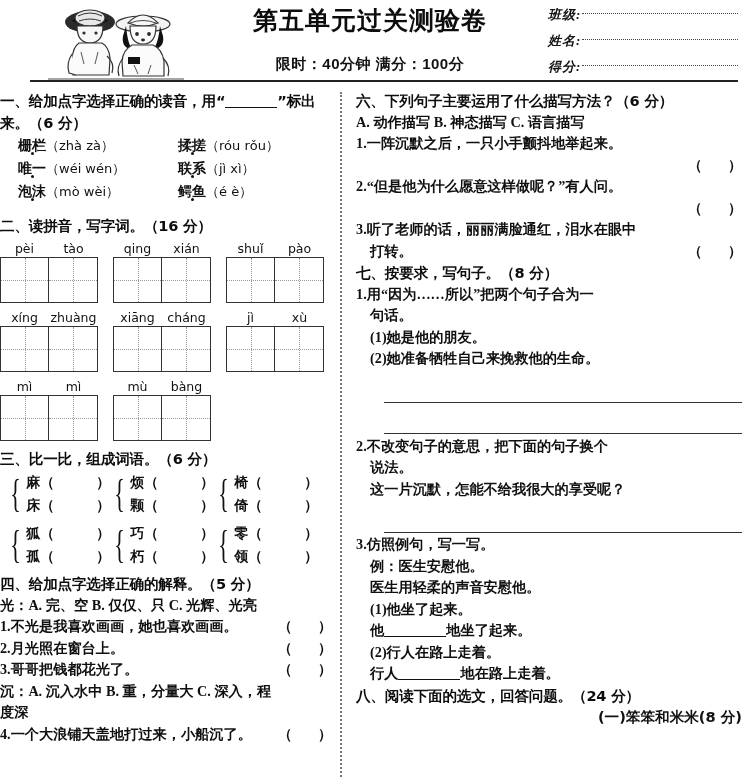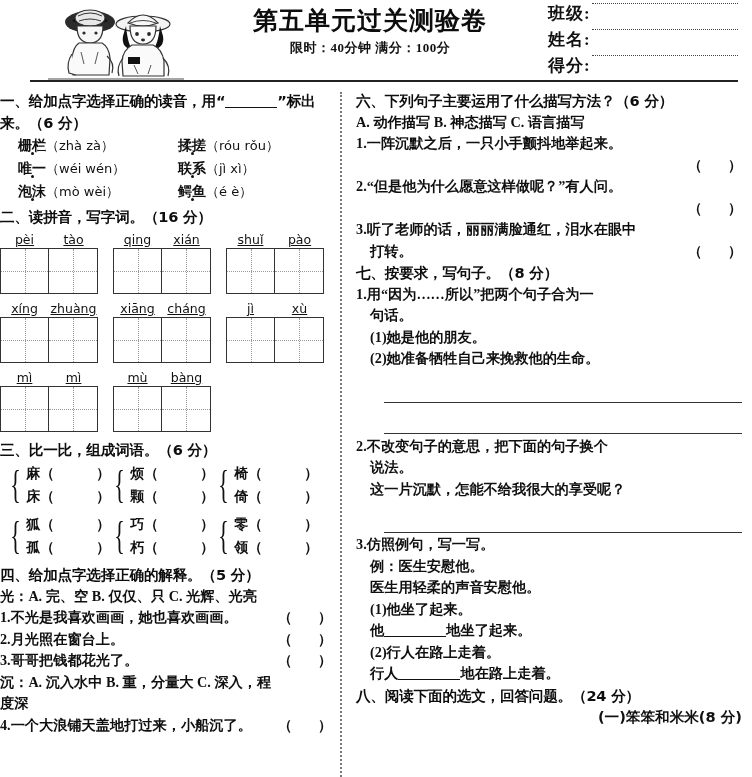--- a/index.html
+++ b/index.html
@@ -20,29 +20,29 @@
   }
   .title-block{
     position:absolute;left:210px;top:4px;width:320px;text-align:center;
   }
   .paper-title{
     font-family:"DejaVu Sans","Liberation Sans",sans-serif;
     font-weight:bold;font-size:25px;letter-spacing:1px;
     color:#0d0d0d;line-height:34px;
   }
   .paper-sub{
-    margin-top:1px;font-size:13px;letter-spacing:.5px;color:#111;
-    font-family:Liberation Serif, serif;font-weight:bold;
+    margin-top:17px;font-size:15px;letter-spacing:.5px;color:#111;
+    font-family:Liberation Sans, sans-serif;font-weight:bold;
   }
   .info-block{
     position:absolute;right:14px;top:2px;width:190px;
   }
   .info-row{
-    display:flex;align-items:flex-start;height:26px;font-size:17px;
-    font-weight:bold;font-family:"Liberation Serif",serif;
+    display:flex;align-items:center;height:26px;font-size:13px;
+    font-weight:bold;font-family:"Liberation Serif",serif;font-style:italic;
   }
   .info-label{white-space:nowrap;letter-spacing:1px;}
   .info-line{
     flex:1;margin-left:1px;margin-bottom:4px;height:1px;
     border-bottom:1.4px dotted #444;
   }
   .rule{
     position:absolute;left:30px;right:14px;top:80px;height:0;
     border-top:2px solid #222;
   }
@@ -85,21 +85,21 @@
   .pair-cell{width:160px;padding-left:18px;box-sizing:border-box;
     font-family:"Liberation Serif",serif;font-weight:bold;font-size:14px;white-space:nowrap;}
   .py{font-family:"DejaVu Sans","Liberation Sans",sans-serif;font-weight:normal;font-size:13px;}
 
   
   .tzg-block{margin-top:4px;}
   .tzg-row{display:flex;margin-bottom:7px;}
   .tzg-group{margin-right:15px;}
   .tzg-pys{display:flex;justify-content:space-around;
     font-family:"DejaVu Sans","Liberation Sans",sans-serif;
-    font-size:12.5px;line-height:16px;text-align:center;text-decoration:underline;}
+    font-size:12.5px;line-height:16px;text-align:center;}
   .tzg-pys span{flex:1;text-align:center;}
   .tzg-grid{display:flex;border:1.2px solid #333;}
   .tzg-cell{
     width:48px;height:44px;position:relative;box-sizing:border-box;
     border-right:1.2px solid #333;
   }
   .tzg-cell:last-child{border-right:none;}
   .tzg-cell::before{
     content:"";position:absolute;left:50%;top:0;bottom:0;
     border-left:1px dotted #999;
@@ -238,21 +238,21 @@
         <div class="pair-row">
           <div class="pair-cell">
             <span class="dot-under">泡沫</span><span class="py">（mò wèi）</span>
           </div>
           <div class="pair-cell">
             <span class="dot-under">鳄鱼</span><span class="py">（é è）</span>
           </div>
         </div>
       </div>
 
-      <div class="sec-h" style="margin-top:3px;">二、读拼音，写字词。（16 分）</div>
+      <div class="sec-h" style="margin-top:12px;">二、读拼音，写字词。（16 分）</div>
 
       <div class="tzg-block">
         <div class="tzg-row">
           <div class="tzg-group">
             <div class="tzg-pys">
               <span>pèi</span>
               <span>tào</span>
             </div>
             <div class="tzg-grid">
               <div class="tzg-cell"></div>

